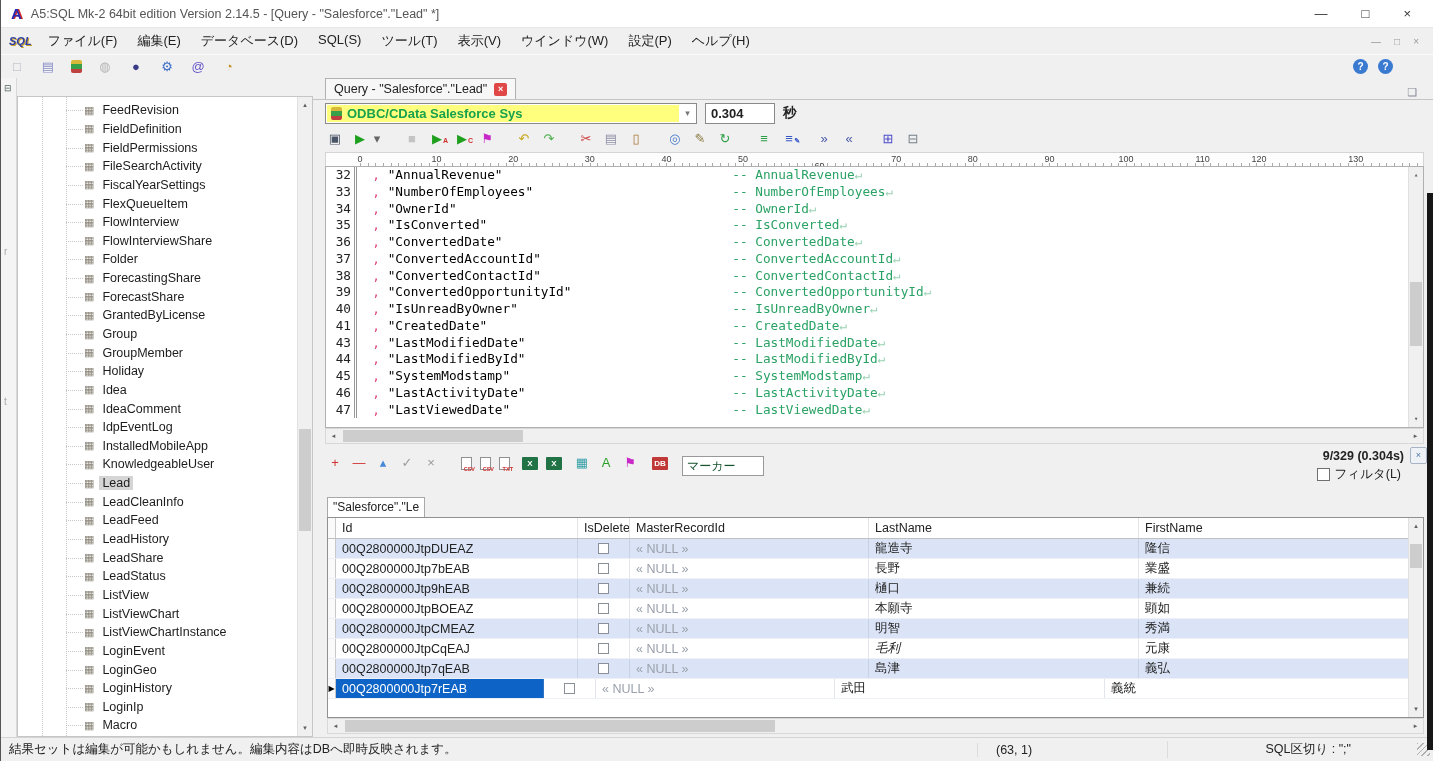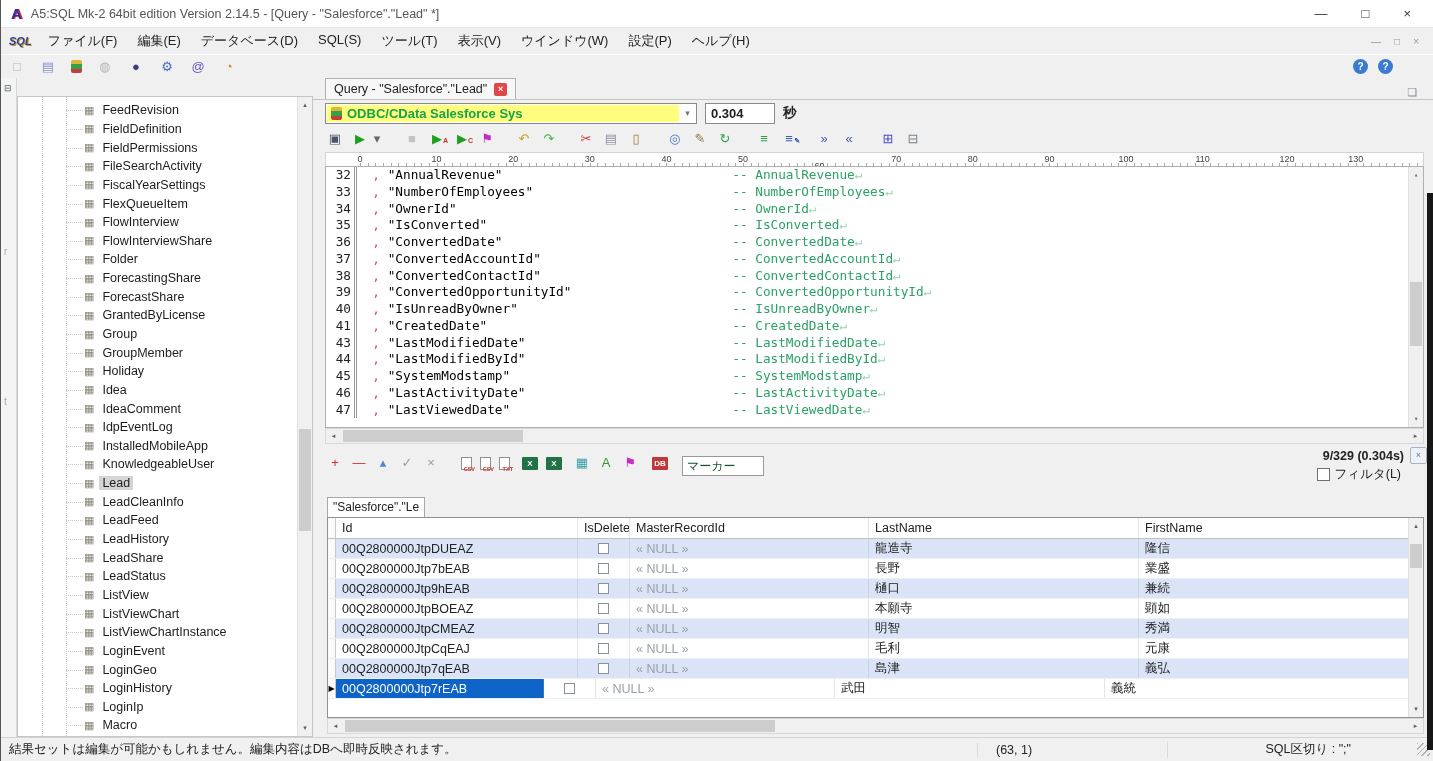--- a/index.html
+++ b/index.html
@@ -375,21 +375,21 @@
             <span class="rnum" style="left: 187.2px;">20</span>
             <span class="rnum" style="left: 263.8px;">30</span>
             <span class="rnum" style="left: 340.4px;">40</span>
             <span class="rnum" style="left: 417px;">50</span>
             <span class="rnum" style="left: 493.6px; margin-top: 7px;">60</span>
             <span class="rnum" style="left: 570.2px;">70</span>
             <span class="rnum" style="left: 646.8px;">80</span>
             <span class="rnum" style="left: 723.4px;">90</span>
             <span class="rnum" style="left: 800px;">100</span>
             <span class="rnum" style="left: 876.6px;">110</span>
-            <span class="rnum" style="left: 961px;">120</span>
+            <span class="rnum" style="left: 933px;">120</span>
             <span class="rnum" style="left: 1029.8px;">130</span>
           </div>
 
         <div class="editor">
           <div id="editor-lines">
               <div class="eline">
                 <span class="lno">32</span>
                 <span class="ecode">  <span class="punc">,</span> "AnnualRevenue"                              <span class="cmt">-- AnnualRevenue</span><span class="ret">↵</span></span>
               </div>
               <div class="eline">
@@ -564,21 +564,21 @@
                 <span class="gc" style="width: 270px;">明智</span>
                 <span class="gc" style="flex: 1 1 0%;">秀満</span>
               </div>
               <div class="grow">
                 <span class="gc gselcol" style="width: 8px;"></span>
                 <span class="gc" style="width: 242px;">00Q2800000JtpCqEAJ</span>
                 <span class="gc center" style="width: 52px;">
                   <span class="cb"></span>
                 </span>
                 <span class="gc gnull" style="width: 239px;">« NULL »</span>
-                <span class="gc" style="width: 270px;">毛利</span>
+                <span class="gc" style="width: 270px; font-style: italic;">毛利</span>
                 <span class="gc" style="flex: 1 1 0%;">元康</span>
               </div>
               <div class="grow galt">
                 <span class="gc gselcol" style="width: 8px;"></span>
                 <span class="gc" style="width: 242px;">00Q2800000Jtp7qEAB</span>
                 <span class="gc center" style="width: 52px;">
                   <span class="cb"></span>
                 </span>
                 <span class="gc gnull" style="width: 239px;">« NULL »</span>
                 <span class="gc" style="width: 270px;">島津</span>

